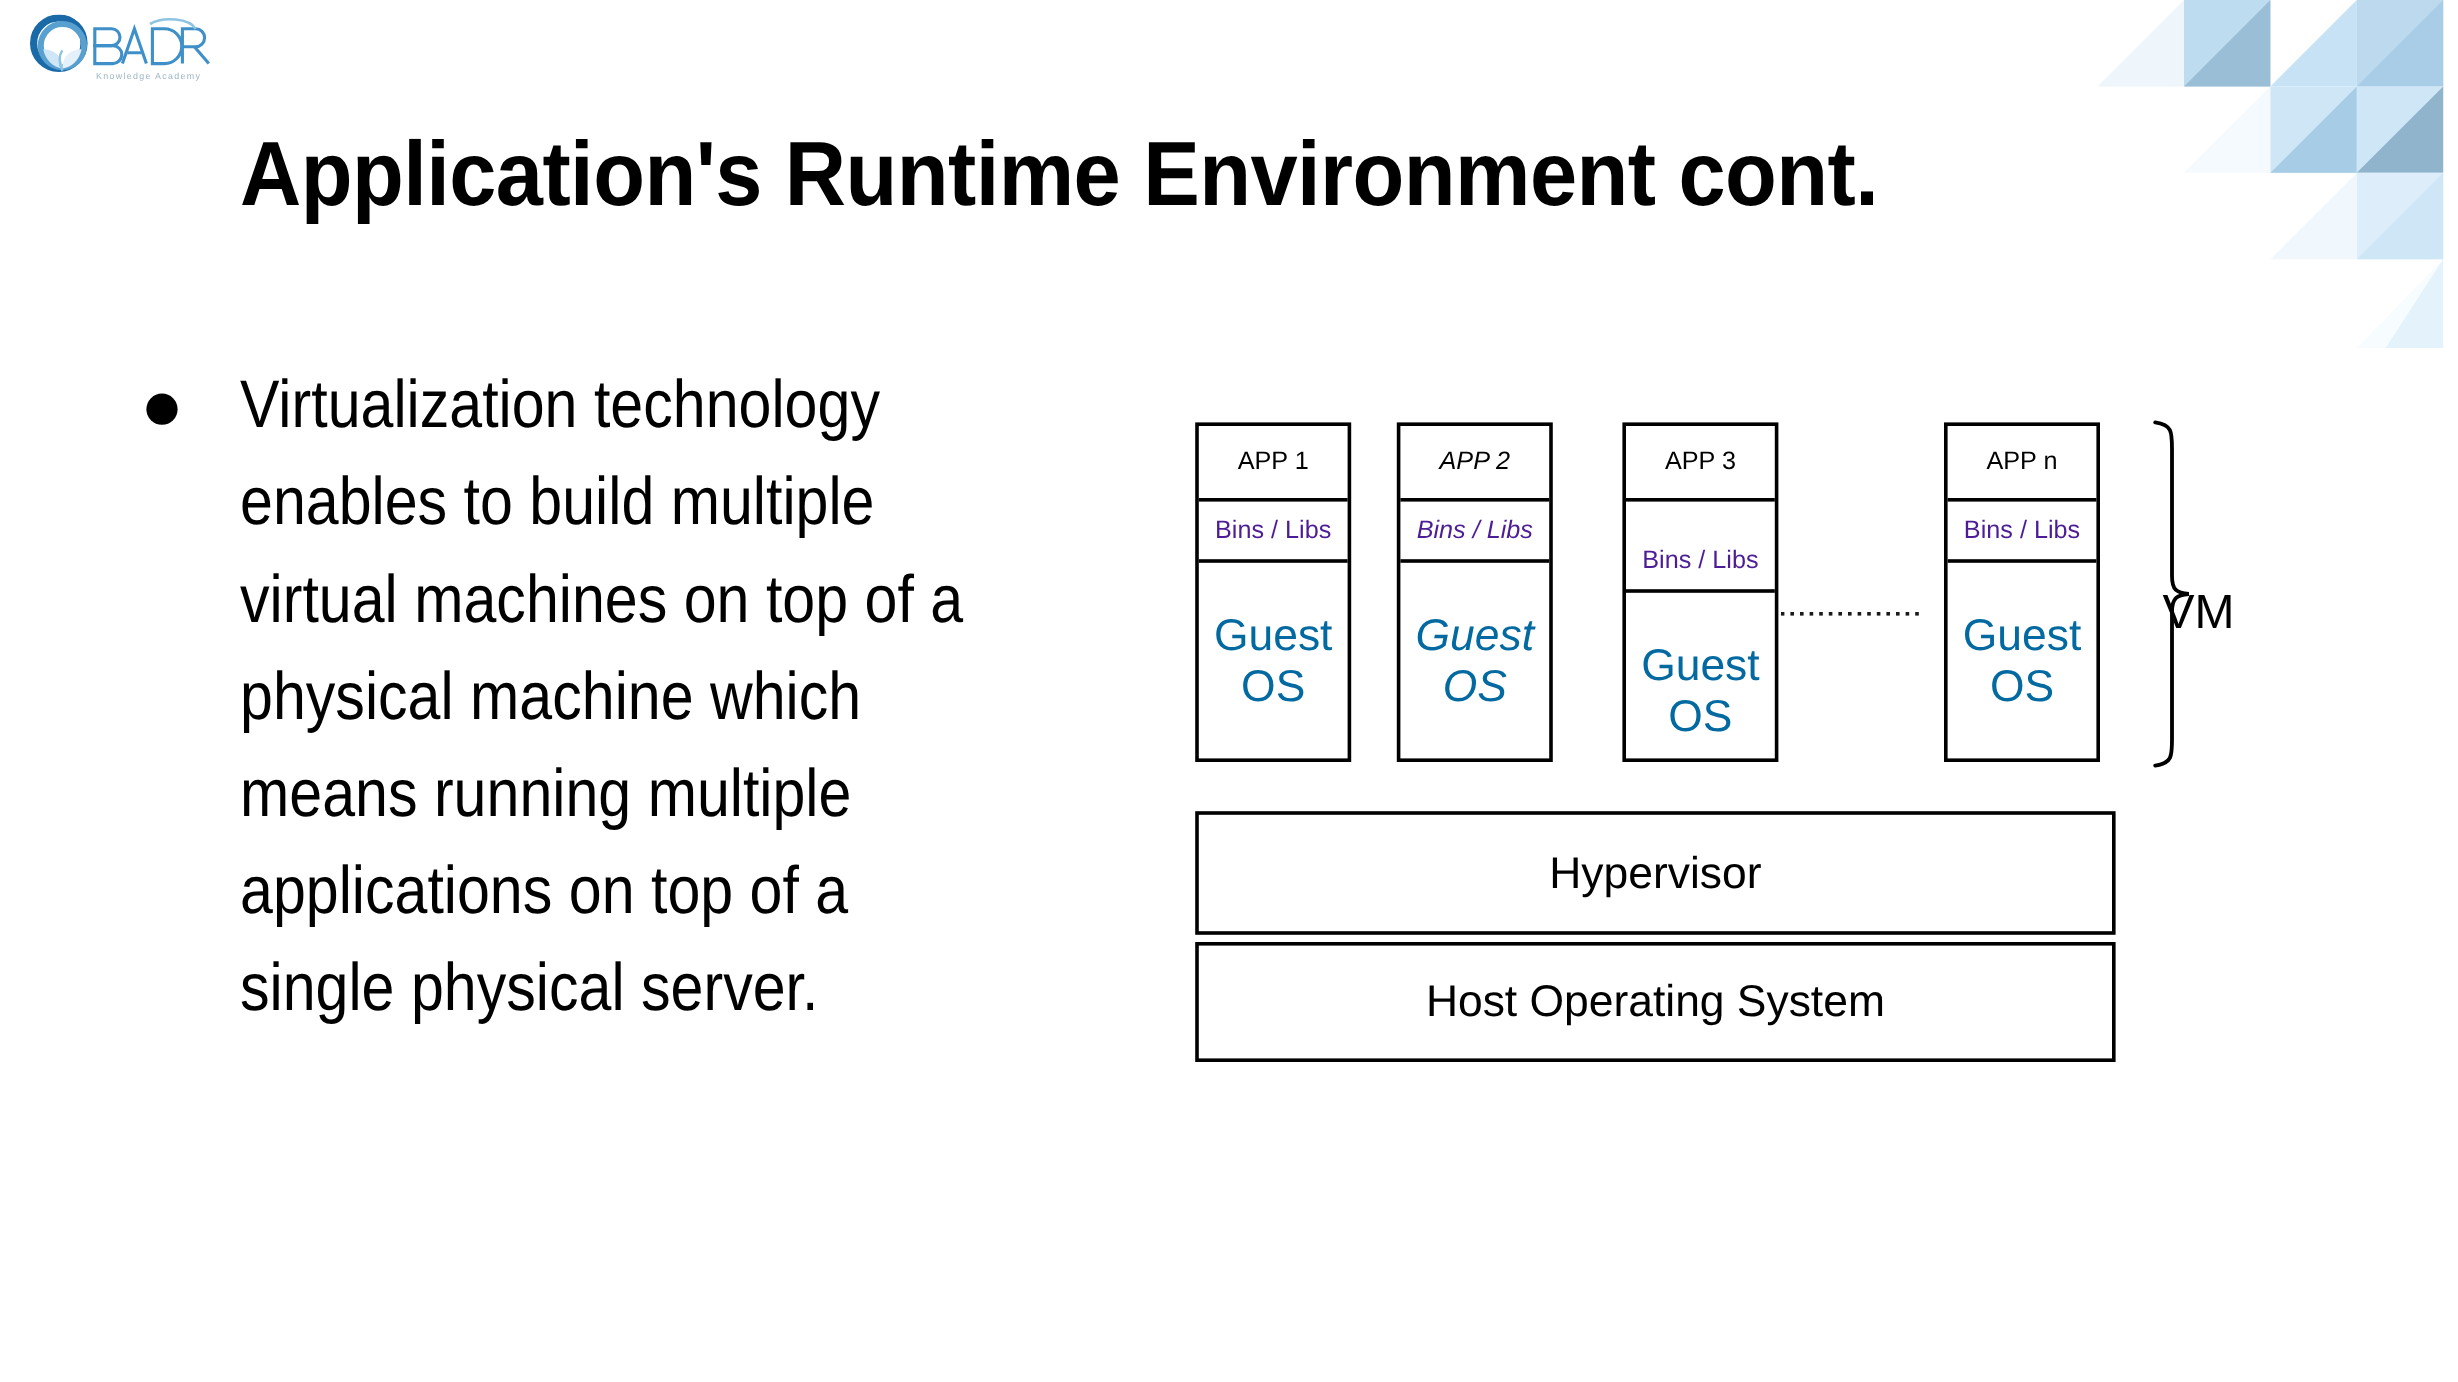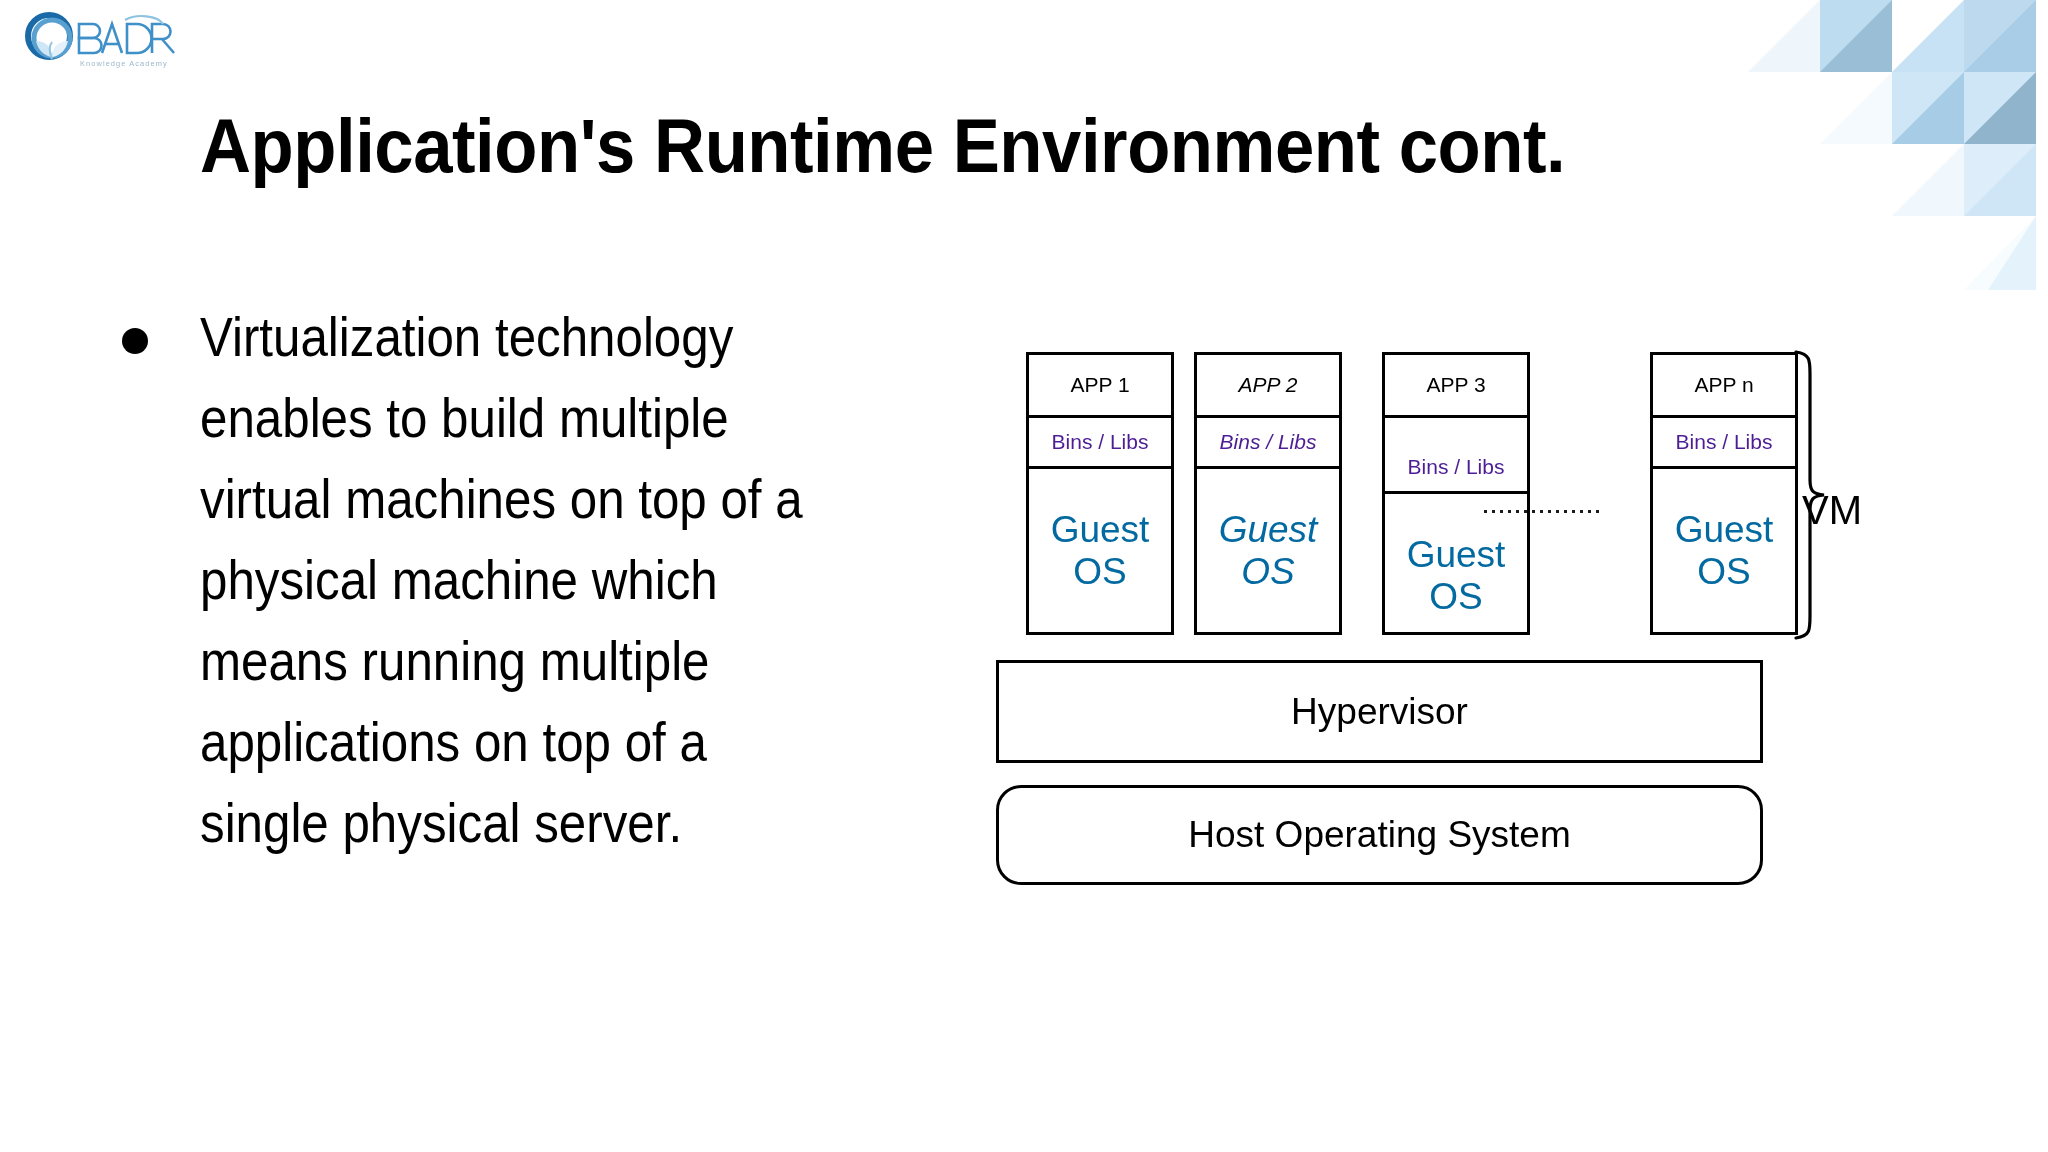--- a/index.html
+++ b/index.html
@@ -85,26 +85,25 @@
     left: 960px;
     top: 320px;
     width: 1010px;
     height: 710px;
   }
   .vm-col {
     position: absolute;
     border: 3px solid #000;
     box-sizing: border-box;
     background: #fff;
-    width: 148px;
+    width: 130px;
     top: 32px;
     height: 283px;
     display: flex;
     flex-direction: column;
-    margin-left: 30px;
   }
   .vm-app {
     flex: 0 0 60px;
     border-bottom: 3px solid #000;
     display: flex;
     align-items: center;
     justify-content: center;
     font-size: 21px;
     color: #000;
   }
@@ -160,22 +159,22 @@
     left: 36px;
     width: 767px;
     border: 3px solid #000;
     box-sizing: border-box;
     background: #fff;
     display: flex;
     align-items: center;
     justify-content: center;
     color: #000;
   }
-  #hypervisor { top: 340px; height: 103px; font-size: 37px; }
-  #host-os    { top: 465px; height: 100px; font-size: 37px; border-radius: 25px; }
+  #hypervisor { top: 356px; height: 103px; font-size: 37px; }
+  #host-os    { top: 465px; height: 100px; font-size: 37px; }
   #infra      { top: 580px; height: 97px; font-size: 37px; }
 </style>
 </head>
 <body>
 
 <svg id="deco" viewBox="0 0 300 290" preserveAspectRatio="none">
 
   <polygon points="0,72 72,0 72,72" fill="#eef6fc"></polygon>
   <polygon points="72,0 144,0 144,72 72,72" fill="#bddcf0"></polygon>
   <polygon points="144,0 144,72 72,72" fill="#8fb4cc" opacity="0.75"></polygon>

